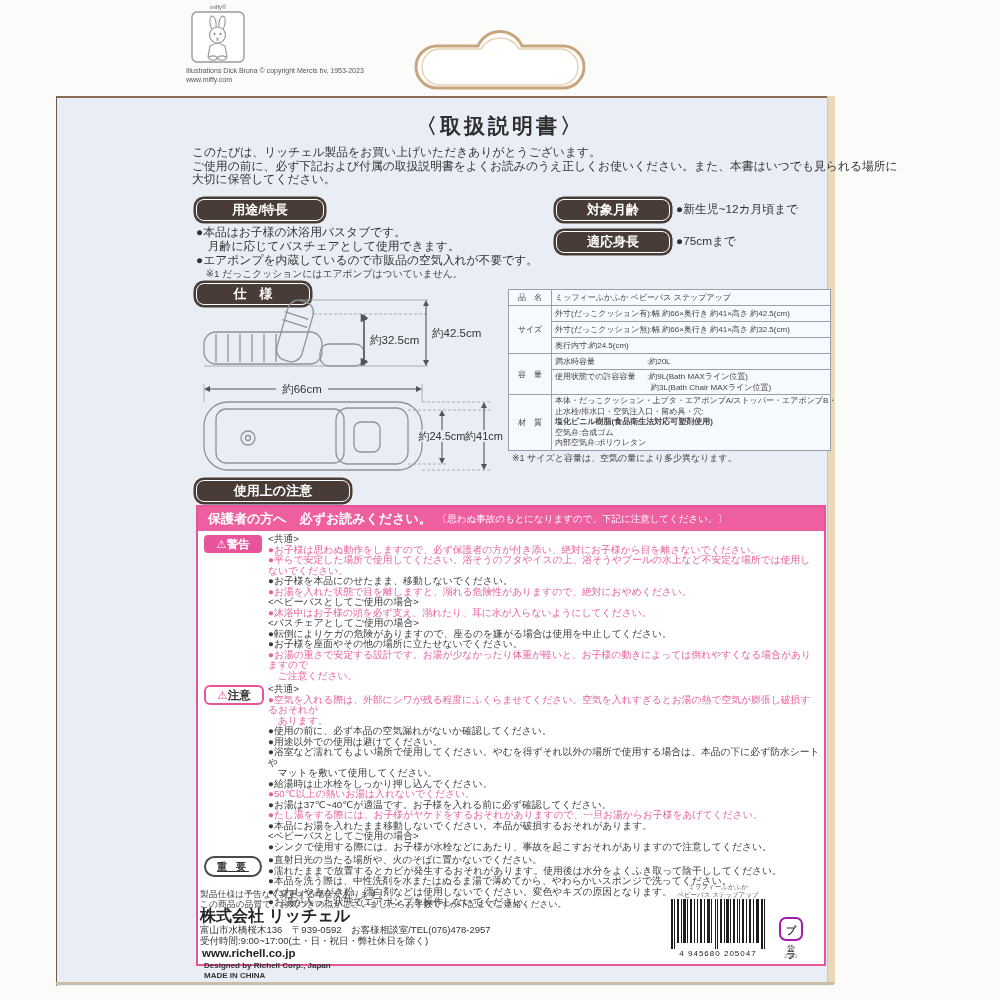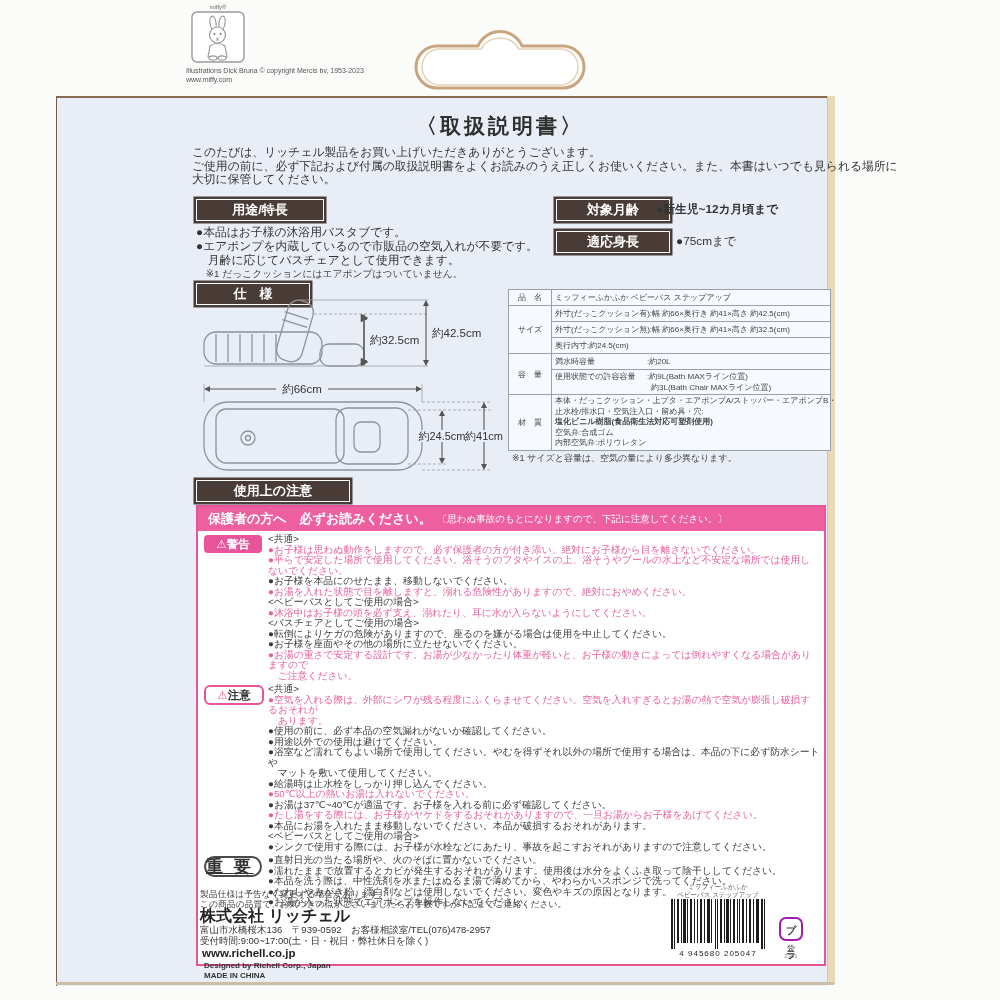--- a/index.html
+++ b/index.html
@@ -10,21 +10,21 @@
   .panel{position:absolute;left:56px;top:96px;width:771px;height:888px;background:#e9eef6;
          border-top:2px solid #8a6a50;border-left:1px solid #6f5d4c;}
   .edge-right{position:absolute;left:827px;top:96px;width:7px;height:888px;background:#ead9b6;border-left:1px solid #d8c49d;}
   .edge-bottom{position:absolute;left:56px;top:982px;width:778px;height:3px;background:#cbbda6;}
   
   .copyright{left:186px;top:66px;font-size:7px;line-height:9px;color:#555;}
   .doc-title{left:330px;top:112px;width:340px;text-align:center;font-size:21px;font-weight:bold;letter-spacing:3px;color:#2f2f2f;}
   .intro{left:192px;top:146px;font-size:11.8px;line-height:13.6px;color:#333;}
   
   .pill{position:absolute;height:20px;background:#493c36;color:#fff;border:1px solid #fff;
-        box-shadow:0 0 0 2.5px #493c36;border-radius:0;text-align:center;
+        box-shadow:0 0 0 2.5px #493c36;border-radius:8px;text-align:center;
         font-size:13px;font-weight:bold;line-height:20px;}
   
   .usage-lines{left:196px;top:225px;font-size:11.8px;line-height:14px;color:#333;}
   .usage-lines .small-note{font-size:9.8px;color:#444;}
   .target-val{font-size:11.8px;color:#333;}
   
   .spec-table{left:508px;top:289px;}
   table.spec{border-collapse:collapse;width:323px;font-size:8px;color:#444;table-layout:fixed;}
   table.spec td{border:1px solid #98a0aa;background:#f6f9fd;padding:1px 3px;vertical-align:middle;white-space:nowrap;}
   table.spec td.lab{width:38px;text-align:center;padding:1px 2px;}
@@ -42,22 +42,22 @@
   .band-small{font-size:9.5px;}
   .wsec{display:flex;margin:3px 4px 0 6px;}
   .wbadge-col{width:64px;flex:none;padding-top:1px;}
   .wlines{flex:1;font-size:9.8px;line-height:10.5px;color:#3a3a3a;}
   .wlines .p{color:#e75f9d;}
   .badge-warn{width:58px;height:18px;background:#e8549a;color:#fff;border-radius:4px;text-align:center;
               font-size:11.5px;font-weight:bold;line-height:18px;}
   .badge-care{width:56px;height:16px;background:#fff;border:2px solid #e8549a;border-radius:6px;text-align:center;
               font-size:11.5px;font-weight:bold;line-height:16px;color:#333;}
   .badge-care .tri{color:#e8549a;}
-  .badge-imp{width:54px;height:17px;border:2px solid #4a4a4a;border-radius:11px;
-             font-size:17px;font-weight:bold;line-height:17px;color:#333;letter-spacing:3px;text-decoration:underline;}
+  .badge-imp{width:54px;height:17px;border:2px solid #4a4a4a;border-radius:11px;text-align:center;
+             font-size:10px;font-weight:bold;line-height:17px;color:#333;letter-spacing:3px;text-decoration:underline;}
   
   .f-notes{left:200px;top:889px;font-size:8.8px;line-height:10px;color:#444;}
   .f-company{left:200px;top:906px;font-size:16px;font-weight:bold;color:#222;}
   .f-address{left:200px;top:924px;font-size:9.5px;color:#333;}
   .f-hours{left:200px;top:935px;font-size:9.5px;color:#333;}
   .f-url{left:202px;top:947px;font-size:11.5px;font-weight:bold;color:#222;}
   .f-designed{left:204px;top:961px;font-size:8px;font-weight:bold;color:#333;}
   .f-made{left:204px;top:971px;font-size:8px;font-weight:bold;color:#333;}
   
   .bc-name{left:668px;top:883px;width:100px;text-align:center;font-size:6.5px;line-height:7.5px;color:#555;}
@@ -107,27 +107,27 @@
   <div class="abs doc-title">〈取扱説明書〉</div>
   <div class="abs intro">
     <div>このたびは、リッチェル製品をお買い上げいただきありがとうございます。</div>
     <div>ご使用の前に、必ず下記および付属の取扱説明書をよくお読みのうえ正しくお使いください。また、本書はいつでも見られる場所に</div>
     <div>大切に保管してください。</div>
   </div>
 
   <div class="pill" style="left:196px;top:199px;width:126px;">用途/特長</div>
   <div class="abs usage-lines">
     <div class="ln">●本品はお子様の沐浴用バスタブです。</div>
+      <div class="ln">　月齢に応じてバスチェアとして使用できます。</div>
       <div class="ln">●エアポンプを内蔵しているので市販品の空気入れが不要です。</div>
-      <div class="ln">　月齢に応じてバスチェアとして使用できます。</div>
       <div class="ln small-note">　※1 だっこクッションにはエアポンプはついていません。</div>
   </div>
 
   <div class="pill" style="left:556px;top:199px;width:112px;">対象月齢</div>
-  <div class="abs target-val" style="left:656px;top:202px;font-weight:bold;">●新生児~12カ月頃まで</div>
+  <div class="abs target-val" style="left:676px;top:202px;">●新生児~12カ月頃まで</div>
   <div class="pill" style="left:556px;top:231px;width:112px;">適応身長</div>
   <div class="abs target-val" style="left:676px;top:234px;">●75cmまで</div>
 
   <div class="pill" style="left:196px;top:283px;width:112px;">仕　様</div>
 
   <svg class="abs" style="left:196px;top:292px;" width="308" height="186">
     <defs>
       <marker id="au" markerWidth="8" markerHeight="8" refX="4" refY="4" orient="auto">
         <path d="M0,7 L4,0 L8,7 Z" fill="#555"></path>
       </marker>

